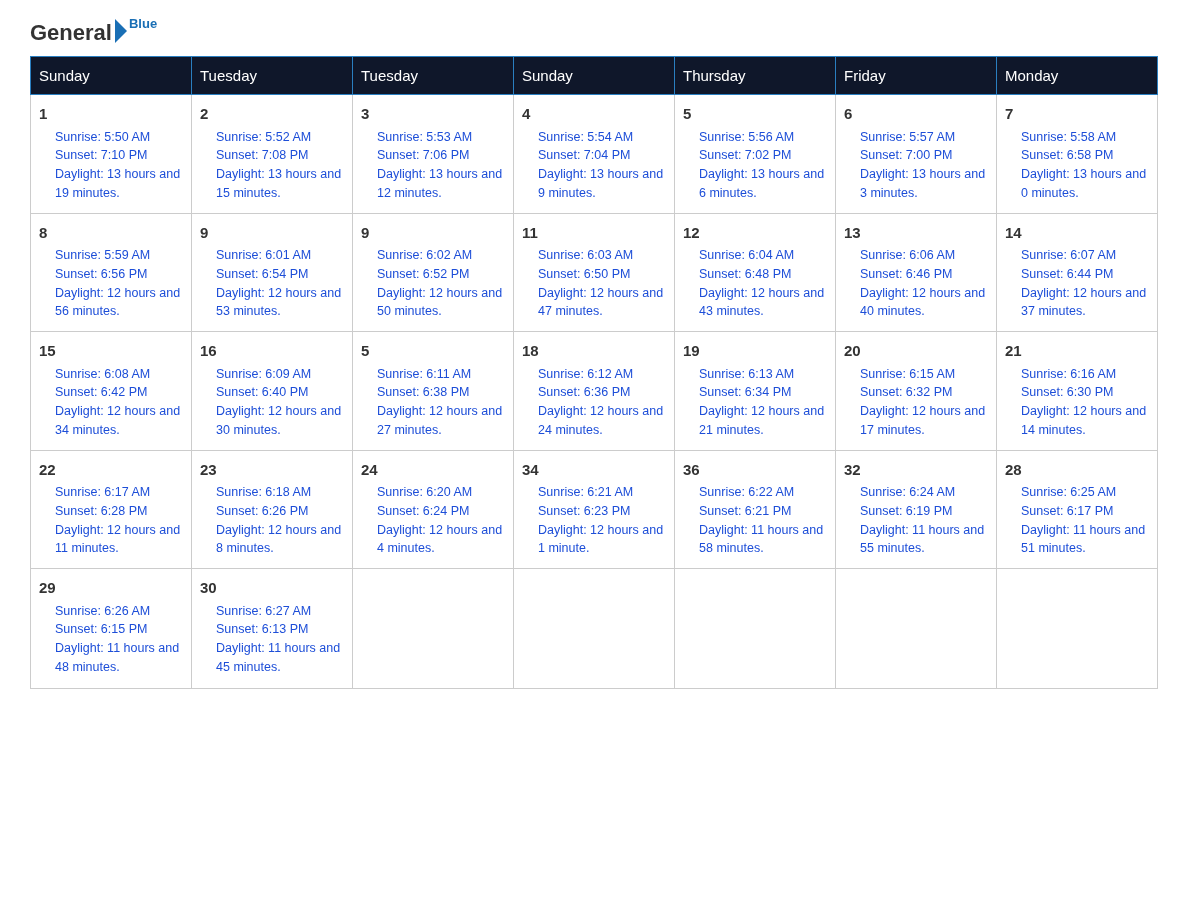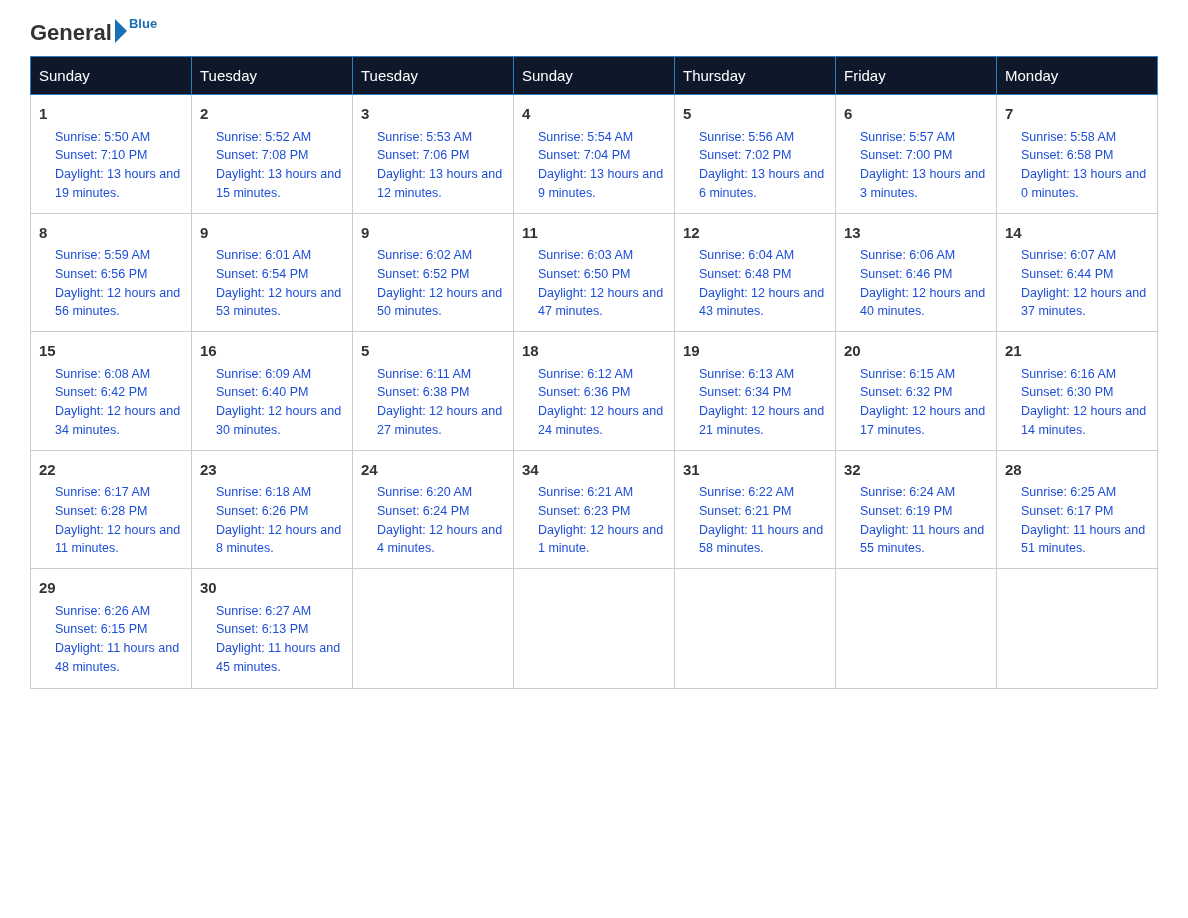--- a/index.html
+++ b/index.html
@@ -235,21 +235,21 @@
         </td>
         <td>
           <span class="day-num">24</span>
           <div class="day-info">Sunrise: 6:20 AM<br>Sunset: 6:24 PM<br>Daylight: 12 hours and 4 minutes.</div>
         </td>
         <td>
           <span class="day-num">34</span>
           <div class="day-info">Sunrise: 6:21 AM<br>Sunset: 6:23 PM<br>Daylight: 12 hours and 1 minute.</div>
         </td>
         <td>
-          <span class="day-num">31</span>
+          <span class="day-num">36</span>
           <div class="day-info">Sunrise: 6:22 AM<br>Sunset: 6:21 PM<br>Daylight: 11 hours and 58 minutes.</div>
         </td>
         <td>
           <span class="day-num">32</span>
           <div class="day-info">Sunrise: 6:24 AM<br>Sunset: 6:19 PM<br>Daylight: 11 hours and 55 minutes.</div>
         </td>
         <td>
           <span class="day-num">28</span>
           <div class="day-info">Sunrise: 6:25 AM<br>Sunset: 6:17 PM<br>Daylight: 11 hours and 51 minutes.</div>
         </td>

